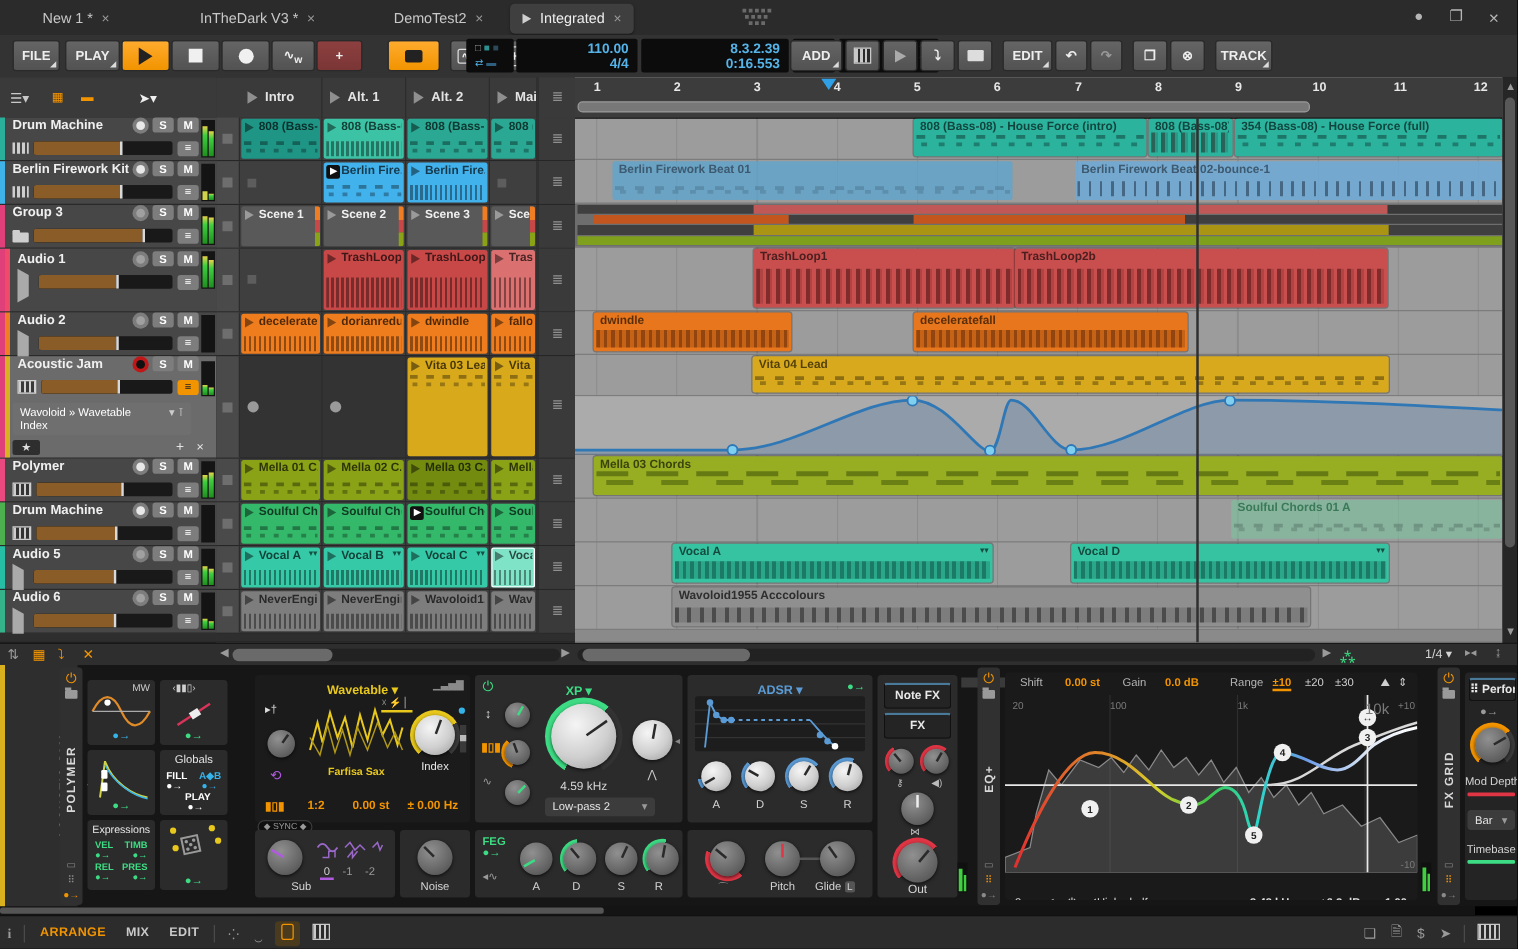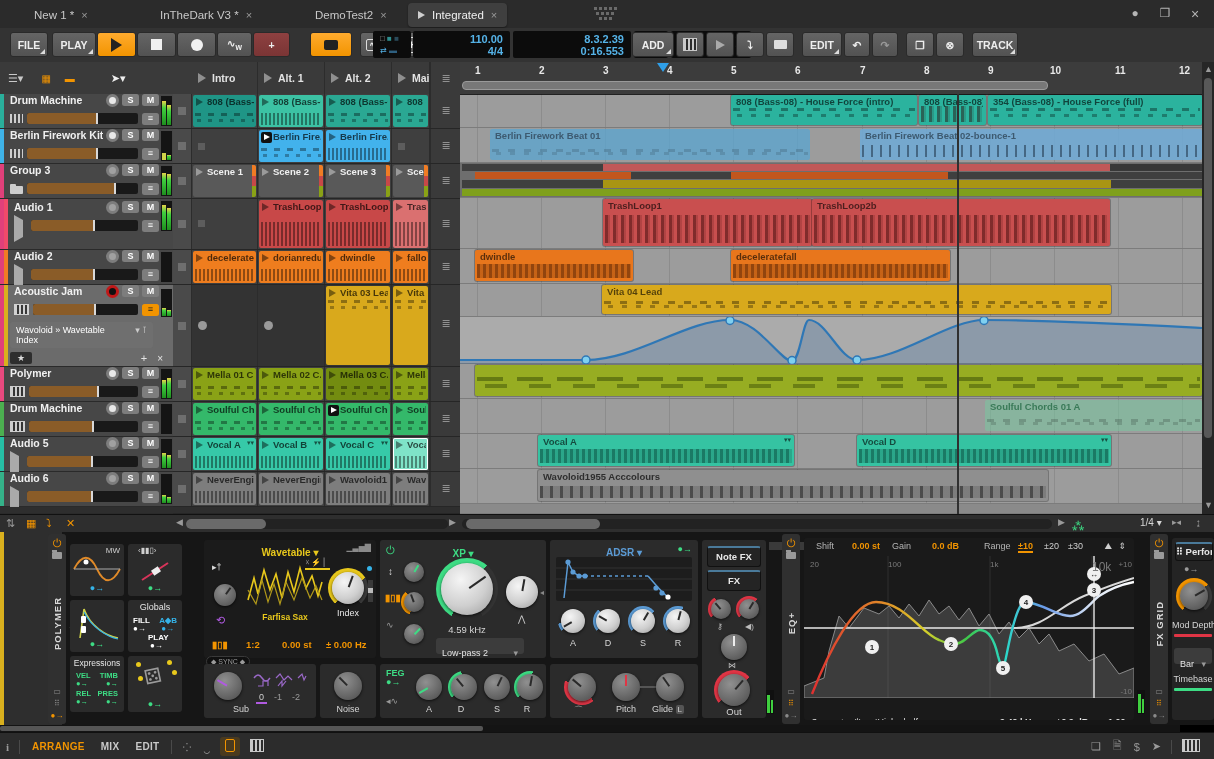--- a/index.html
+++ b/index.html
@@ -110,21 +110,21 @@
   .cell{position:absolute;background:#2b2b2b;border-radius:3px;overflow:hidden;}
   .modarrow{position:absolute;bottom:3px;left:50%;transform:translateX(-50%);font-size:9px;letter-spacing:0;}
   .ga{color:#3ddc84;} .ba{color:#35b3e8;}
   .plus{color:#9a9a9a;font-size:13px;text-align:center;}
   .knob{position:relative;border-radius:50%;background:radial-gradient(circle at 38% 32%,#f5f5f5,#cfcfcf 55%,#9a9a9a);box-shadow:0 1px 3px rgba(0,0,0,.7);}
   .knob.dark{background:radial-gradient(circle at 38% 32%,#909090,#6a6a6a 55%,#4a4a4a);}
   .knob .tk{position:absolute;left:50%;top:8%;width:2px;height:38%;margin-left:-1px;background:#2a2a2a;transform-origin:50% 115%;}
   .ring{position:absolute;border-radius:50%;}
   .dlabel{position:absolute;font-size:9px;color:#d5d5d5;text-align:center;white-space:nowrap;}
   .olabel{color:#f29400;font-weight:bold;font-size:9.5px;}
-  .drop{position:absolute;background:#3c3c3c;border-radius:3px;color:#e5e5e5;font-size:9px;line-height:15px;padding:8px 6px;box-sizing:border-box;}
+  .drop{position:absolute;background:#3c3c3c;border-radius:3px;color:#e5e5e5;font-size:9px;line-height:15px;padding:0 6px;box-sizing:border-box;}
   .drop:after{content:"▾";float:right;color:#999;}
   .fxbtn{position:absolute;background:#242424;border:1px solid #111;border-top:2px solid #4a7a9a;border-radius:3px;color:#e8e8e8;font-size:9.5px;font-weight:bold;text-align:center;}
   .gmeter{position:absolute;width:8px;display:flex;align-items:flex-end;gap:1px;background:#101010;padding:1px;box-sizing:border-box;}
   .gmeter i{flex:1;background:#3fcf3f;}
   .redbar{position:absolute;height:3px;background:#e03545;border-radius:1px;}
   .greenbar{position:absolute;height:3px;background:#3ddc84;border-radius:1px;}
   
   .statusbar{position:absolute;left:0;top:732px;width:1214px;height:27px;background:#2c2c2c;border-top:1px solid #111;display:flex;align-items:center;font-size:10px;}
   .sbtn{color:#c9c9c9;font-weight:bold;margin:0 8px;font-size:10px;letter-spacing:.3px;}
   .sbtn.on{color:#f29400;}
@@ -1030,20 +1030,21 @@
               <circle cx="270" cy="3.5" r="4"></circle>
               <circle cx="332" cy="43.5" r="4"></circle>
               <circle cx="397" cy="43" r="4"></circle>
               <circle cx="524" cy="3.5" r="4"></circle>
           </g>
         </svg>
       </div>
 
       <div class="lane" style="top:270px;height:35px">
         <div class="aclip" style="left:15px;width:727px;background:#97ad22">
+            <span class="al">Mella 03 Chords</span>
             <div class="anotes" style="height:52%;background:repeating-linear-gradient(90deg,rgba(40,60,0,.45) 0 26px,transparent 26px 40px) 0 0/40px 4px repeat-x,repeating-linear-gradient(90deg,rgba(40,60,0,.4) 0 22px,transparent 22px 44px) 8px 7px/44px 4px repeat-x"></div>
           </div>
       </div>
 
       <div class="lane" style="top:305px;height:35px">
         <div class="aclip" style="left:525px;width:217px;background:rgba(120,200,160,.55);box-shadow:none">
             <span class="al" style="color:#3a7a58">Soulful Chords 01 A</span>
             <div class="anotes" style="opacity:.5;height:35%"></div>
           </div>
       </div>
@@ -1357,21 +1358,21 @@
         </span>
       <span class="mini">▭</span>
       <span class="mini orange">⠿</span>
       <span class="mini">●→</span>
     </div>
     <div class="cell" style="left:804px;top:6px;width:330px;height:182px;background:#1a1a1a">
 
       <div style="position:absolute;left:0;top:3px;width:100%;font-size:9px">
         <span style="position:absolute;left:12px;color:#b5b5b5">Shift</span>
         <span style="position:absolute;left:48px;color:#f29400;font-weight:bold">0.00 st</span>
-        <span style="position:absolute;left:88px;color:#b5b5b5">Gain</span>
+        <span style="position:absolute;left:94px;color:#b5b5b5">Gain</span>
         <span style="position:absolute;left:128px;color:#f29400;font-weight:bold">0.0 dB</span>
         <span style="position:absolute;left:180px;color:#b5b5b5">Range</span>
         <span style="position:absolute;left:214px;color:#f29400;font-weight:bold;border-bottom:2px solid #f29400">±10</span>
         <span style="position:absolute;left:240px;color:#cfcfcf">±20</span>
         <span style="position:absolute;left:264px;color:#cfcfcf">±30</span>
         <span style="position:absolute;right:22px;color:#cfcfcf">⛰</span>
         <span style="position:absolute;right:8px;color:#cfcfcf">⇕</span>
       </div>
 
       <div style="position:absolute;left:0;top:18px;width:330px;height:142px">

